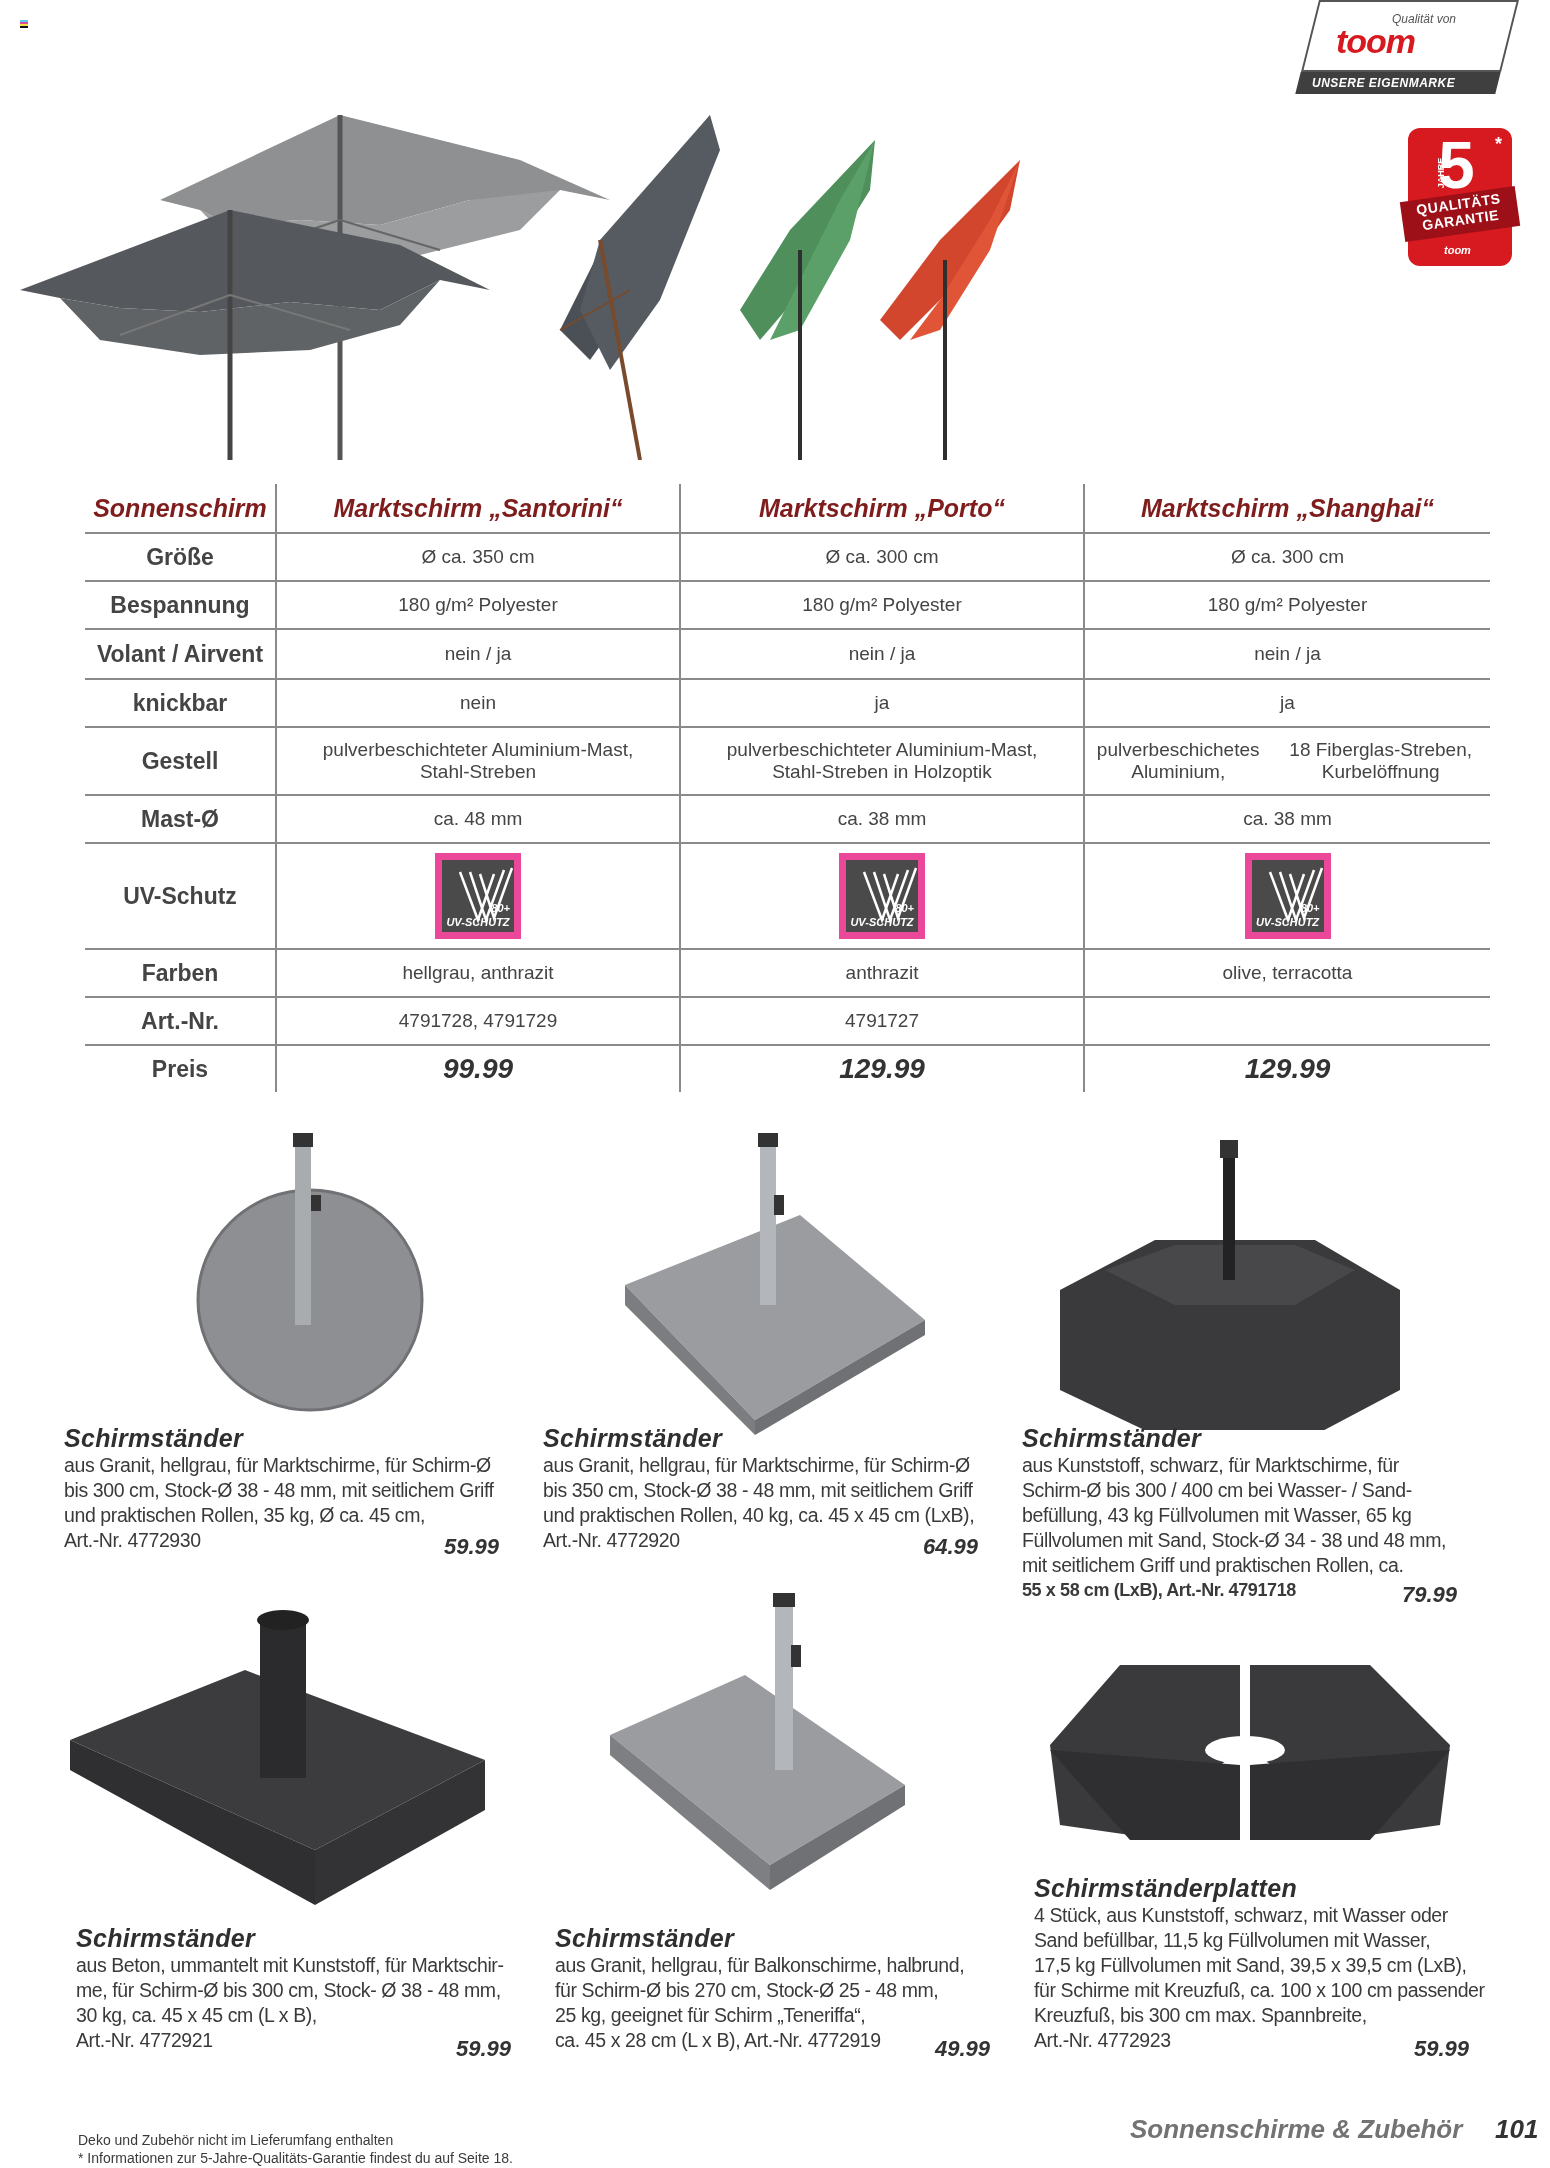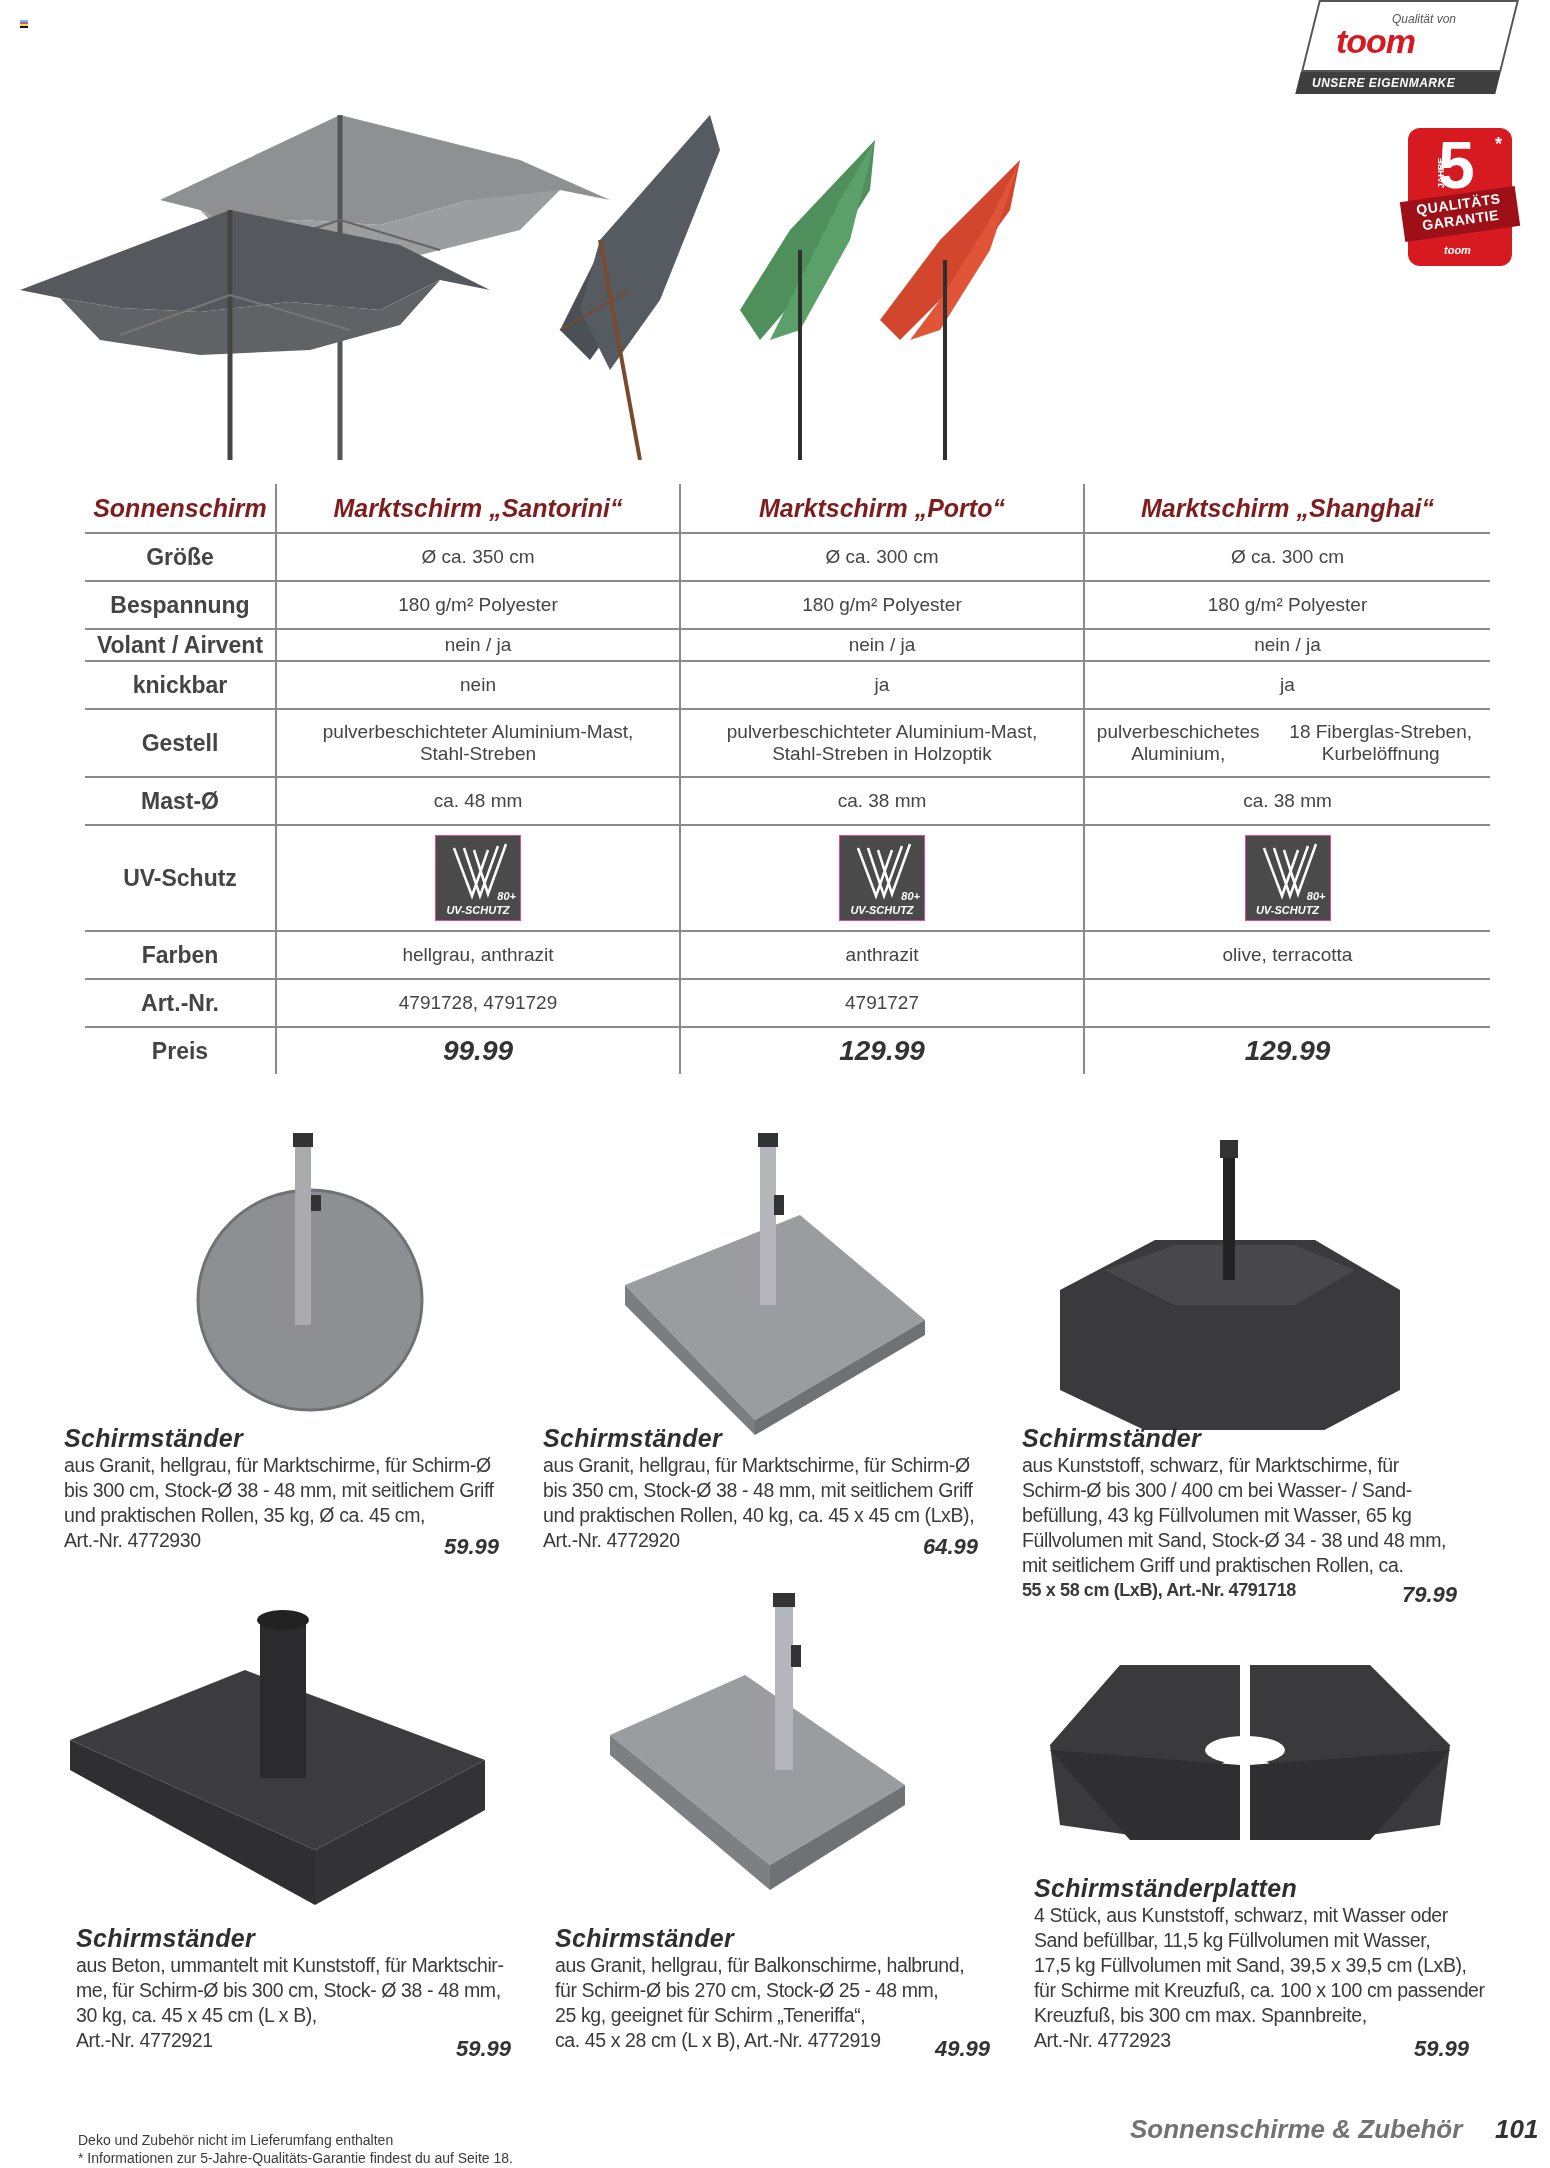--- a/index.html
+++ b/index.html
@@ -37,21 +37,21 @@
   .tbl { position: absolute; left: 85px; top: 484px; width: 1405px; }
   .tbl-row { display: flex; border-bottom: 2px solid #8a8a8a; }
   .tbl-row.head { border-bottom: 2px solid #8a8a8a; }
   .tbl-row.last { border-bottom: none; }
   .c0 { width: 192px; display: flex; align-items: center; justify-content: center; border-right: 2px solid #8a8a8a; font-weight: bold; font-size: 23px; color: #444; text-align: center; }
   .c { width: 404px; display: flex; align-items: center; justify-content: center; border-right: 2px solid #8a8a8a; font-size: 19px; color: #444; text-align: center; line-height: 1.15; }
   .c.lastc { border-right: none; width: 405px; }
   .head .c0, .head .c { font-style: italic; font-weight: bold; font-size: 25px; color: #7f1d1d; }
   .price-cell { font-style: italic; font-weight: bold; font-size: 28px; color: #333; }
 
-  .uv { width: 86px; height: 86px; background: #4a4a4a; border: 1px solid #ec4899; position: relative; }
+  .uv { width: 86px; height: 86px; background: #4a4a4a; border: 7px solid #ec4899; position: relative; }
   .uv-txt { position: absolute; left: 0; right: 0; bottom: 3px; color: #fff; font-size: 11px; font-weight: bold; font-style: italic; text-align: center; }
   .uv-80 { position: absolute; right: 4px; bottom: 17px; color: #fff; font-size: 11px; font-weight: bold; font-style: italic; }
 
   
   .prod { position: absolute; }
   .prod-title { font-size: 25px; font-weight: bold; font-style: italic; color: #2f2f2f; letter-spacing: 0.3px; }
   .prod-desc { font-size: 19.5px; line-height: 25px; color: #3a3a3a; letter-spacing: -0.4px; }
   .prod-price { position: absolute; font-size: 22px; font-weight: bold; font-style: italic; color: #333; }
 
   .foot-note { left: 78px; font-size: 14px; color: #3a3a3a; }
@@ -136,21 +136,21 @@
     <div class="c">Ø ca. 350 cm</div>
     <div class="c">Ø ca. 300 cm</div>
     <div class="c lastc">Ø ca. 300 cm</div>
   </div>
   <div class="tbl-row" style="height:48px">
     <div class="c0">Bespannung</div>
     <div class="c">180 g/m² Polyester</div>
     <div class="c">180 g/m² Polyester</div>
     <div class="c lastc">180 g/m² Polyester</div>
   </div>
-  <div class="tbl-row" style="height:32px">
+  <div class="tbl-row" style="height:50px">
     <div class="c0">Volant / Airvent</div>
     <div class="c">nein / ja</div>
     <div class="c">nein / ja</div>
     <div class="c lastc">nein / ja</div>
   </div>
   <div class="tbl-row" style="height:48px">
     <div class="c0">knickbar</div>
     <div class="c">nein</div>
     <div class="c">ja</div>
     <div class="c lastc">ja</div>

